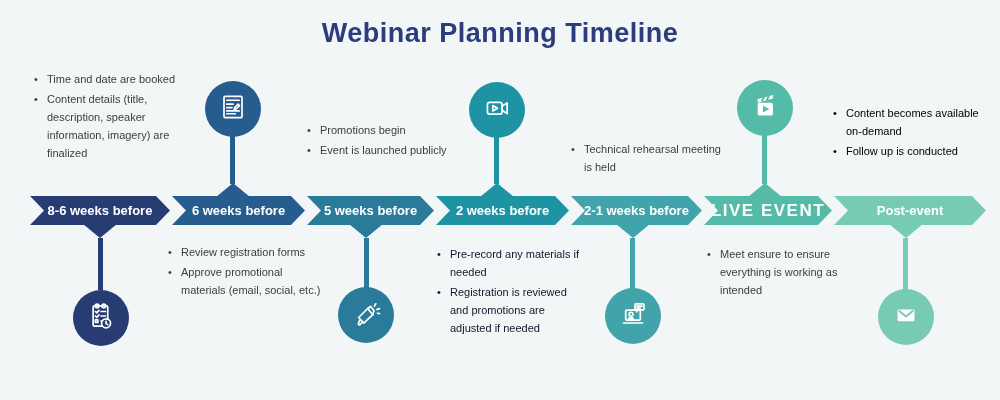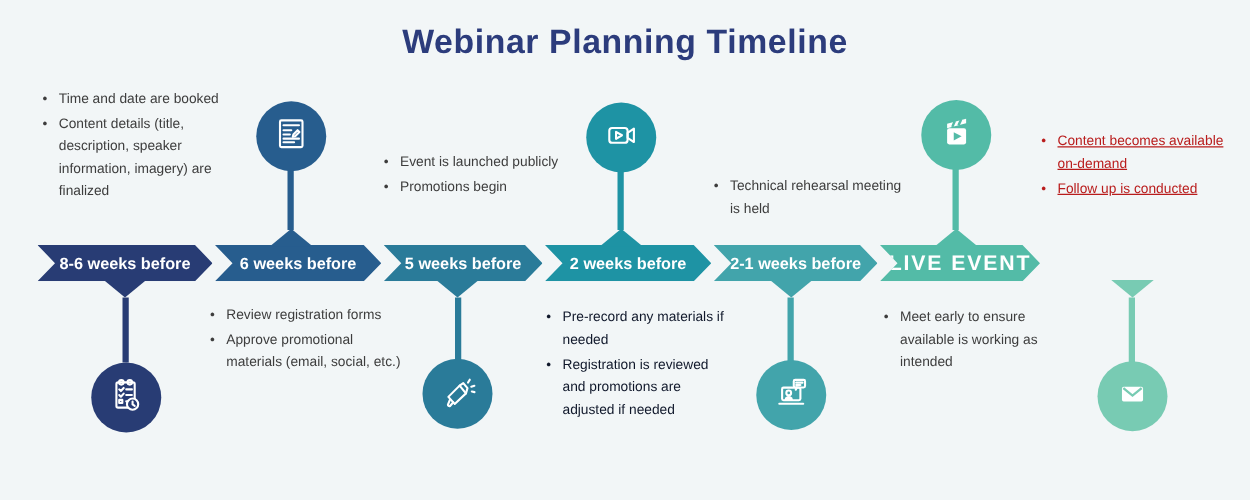--- a/index.html
+++ b/index.html
@@ -61,20 +61,21 @@
 <div class="canvas" style="background-color: rgb(242, 246, 247);">
 
   <div class="title" style="color: rgb(44, 60, 124);">Webinar Planning Timeline</div>
 
   <div class="seg s0" style="background-color: rgb(40, 60, 116);">8-6 weeks before</div>
   <div class="seg s1" style="background-color: rgb(39, 93, 142);">6 weeks before</div>
   <div class="seg s2" style="background-color: rgb(42, 123, 153);">5 weeks before</div>
   <div class="seg s3" style="background-color: rgb(30, 147, 164);">2 weeks before</div>
   <div class="seg s4" style="background-color: rgb(66, 164, 171);">2-1 weeks before</div>
   <div class="seg s5 big" style="background-color: rgb(83, 187, 167);">LIVE EVENT</div>
+  <div class="seg s6" style="background-color: rgb(120, 203, 179);">Post-event</div>
 
   <div class="tri down t0" style="border-top-color: rgb(40, 60, 116);"></div>
   <div class="tri up t1" style="border-bottom-color: rgb(39, 93, 142);"></div>
   <div class="tri down t2" style="border-top-color: rgb(42, 123, 153);"></div>
   <div class="tri up t3" style="border-bottom-color: rgb(30, 147, 164);"></div>
   <div class="tri down t4" style="border-top-color: rgb(66, 164, 171);"></div>
   <div class="tri up t5" style="border-bottom-color: rgb(83, 187, 167);"></div>
   <div class="tri down t6" style="border-top-color: rgb(120, 203, 179);"></div>
 
   <div class="stem st0" style="background-color: rgb(40, 60, 116);"></div>
@@ -172,31 +173,31 @@
 
   <ul class="notes n0" style="color: rgb(61, 61, 61);">
     <li>Time and date are booked</li>
     <li>Content details (title, description, speaker information, imagery) are finalized</li>
   </ul>
   <ul class="notes n1" style="color: rgb(61, 61, 61);">
     <li>Review registration forms</li>
     <li>Approve promotional materials (email, social, etc.)</li>
   </ul>
   <ul class="notes n2" style="color: rgb(61, 61, 61);">
+    <li>Promotions begin</li>
     <li>Event is launched publicly</li>
-    <li>Promotions begin</li>
   </ul>
   <ul class="notes n3" style="color: #0f172a;">
     <li>Pre-record any materials if needed</li>
     <li>Registration is reviewed and promotions are adjusted if needed</li>
   </ul>
   <ul class="notes n4" style="color: rgb(61, 61, 61);">
     <li>Technical rehearsal meeting is held</li>
   </ul>
   <ul class="notes n5" style="color: rgb(61, 61, 61);">
-    <li>Meet early to ensure available is working as intended</li>
-  </ul>
-  <ul class="notes n6" style="color: #b91c1c; text-decoration: underline;">
+    <li>Meet ensure to ensure everything is working as intended</li>
+  </ul>
+  <ul class="notes n6" style="color: #000000;">
     <li>Content becomes available on-demand</li>
     <li>Follow up is conducted</li>
   </ul>
 
 </div>
 
 </body></html>

